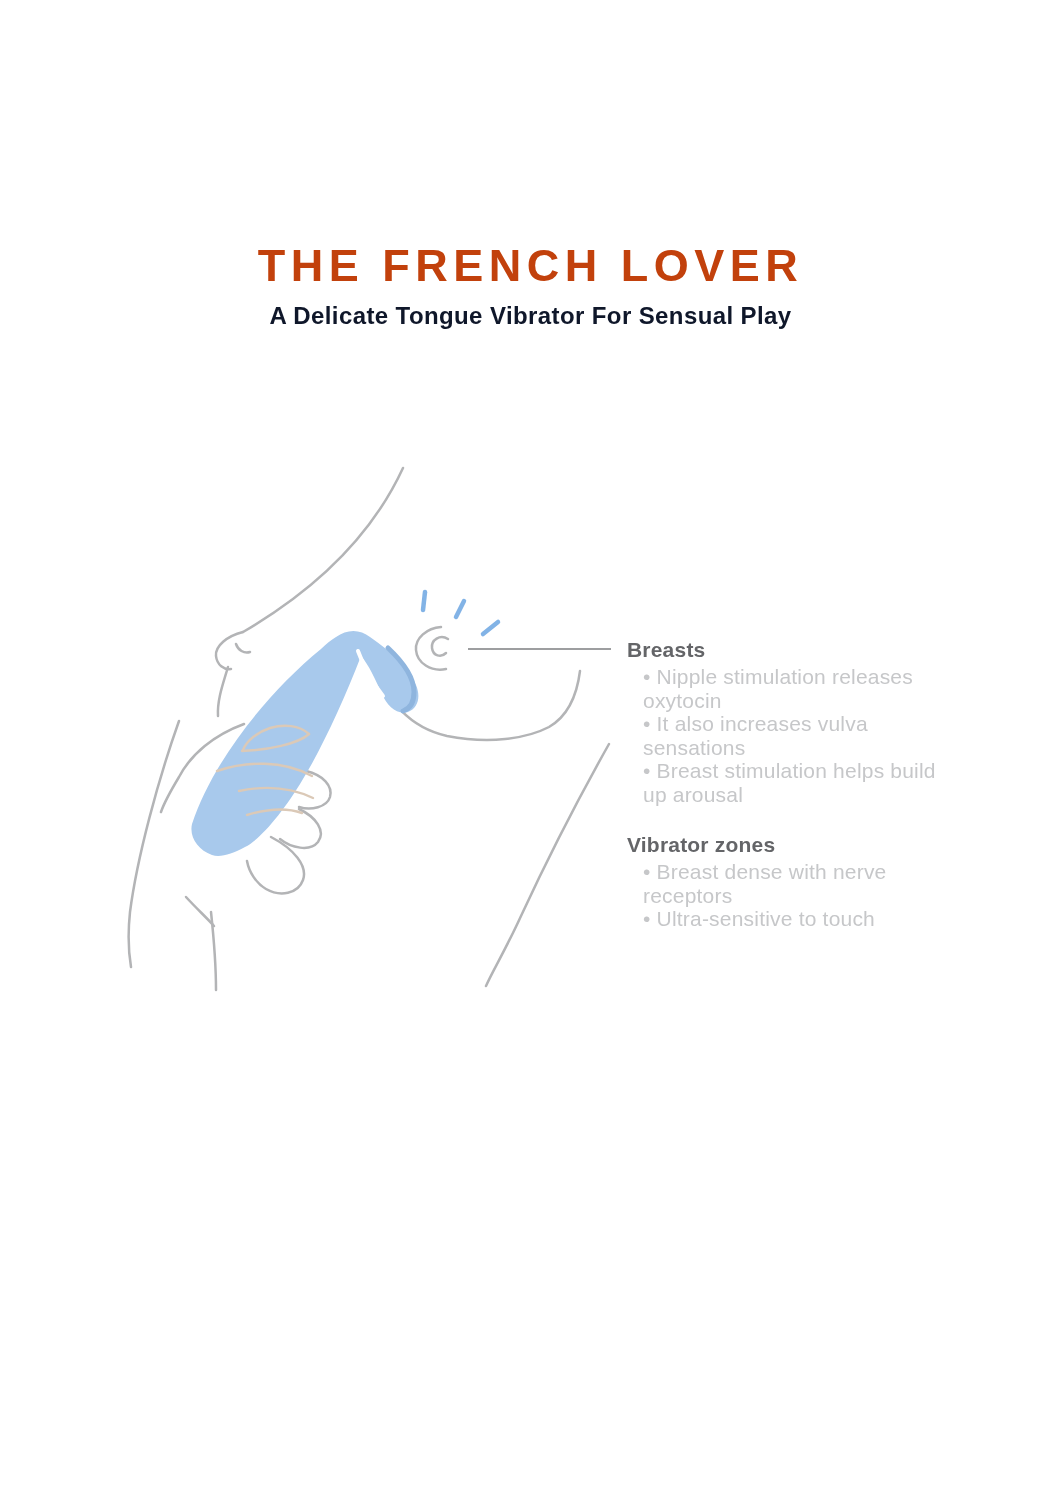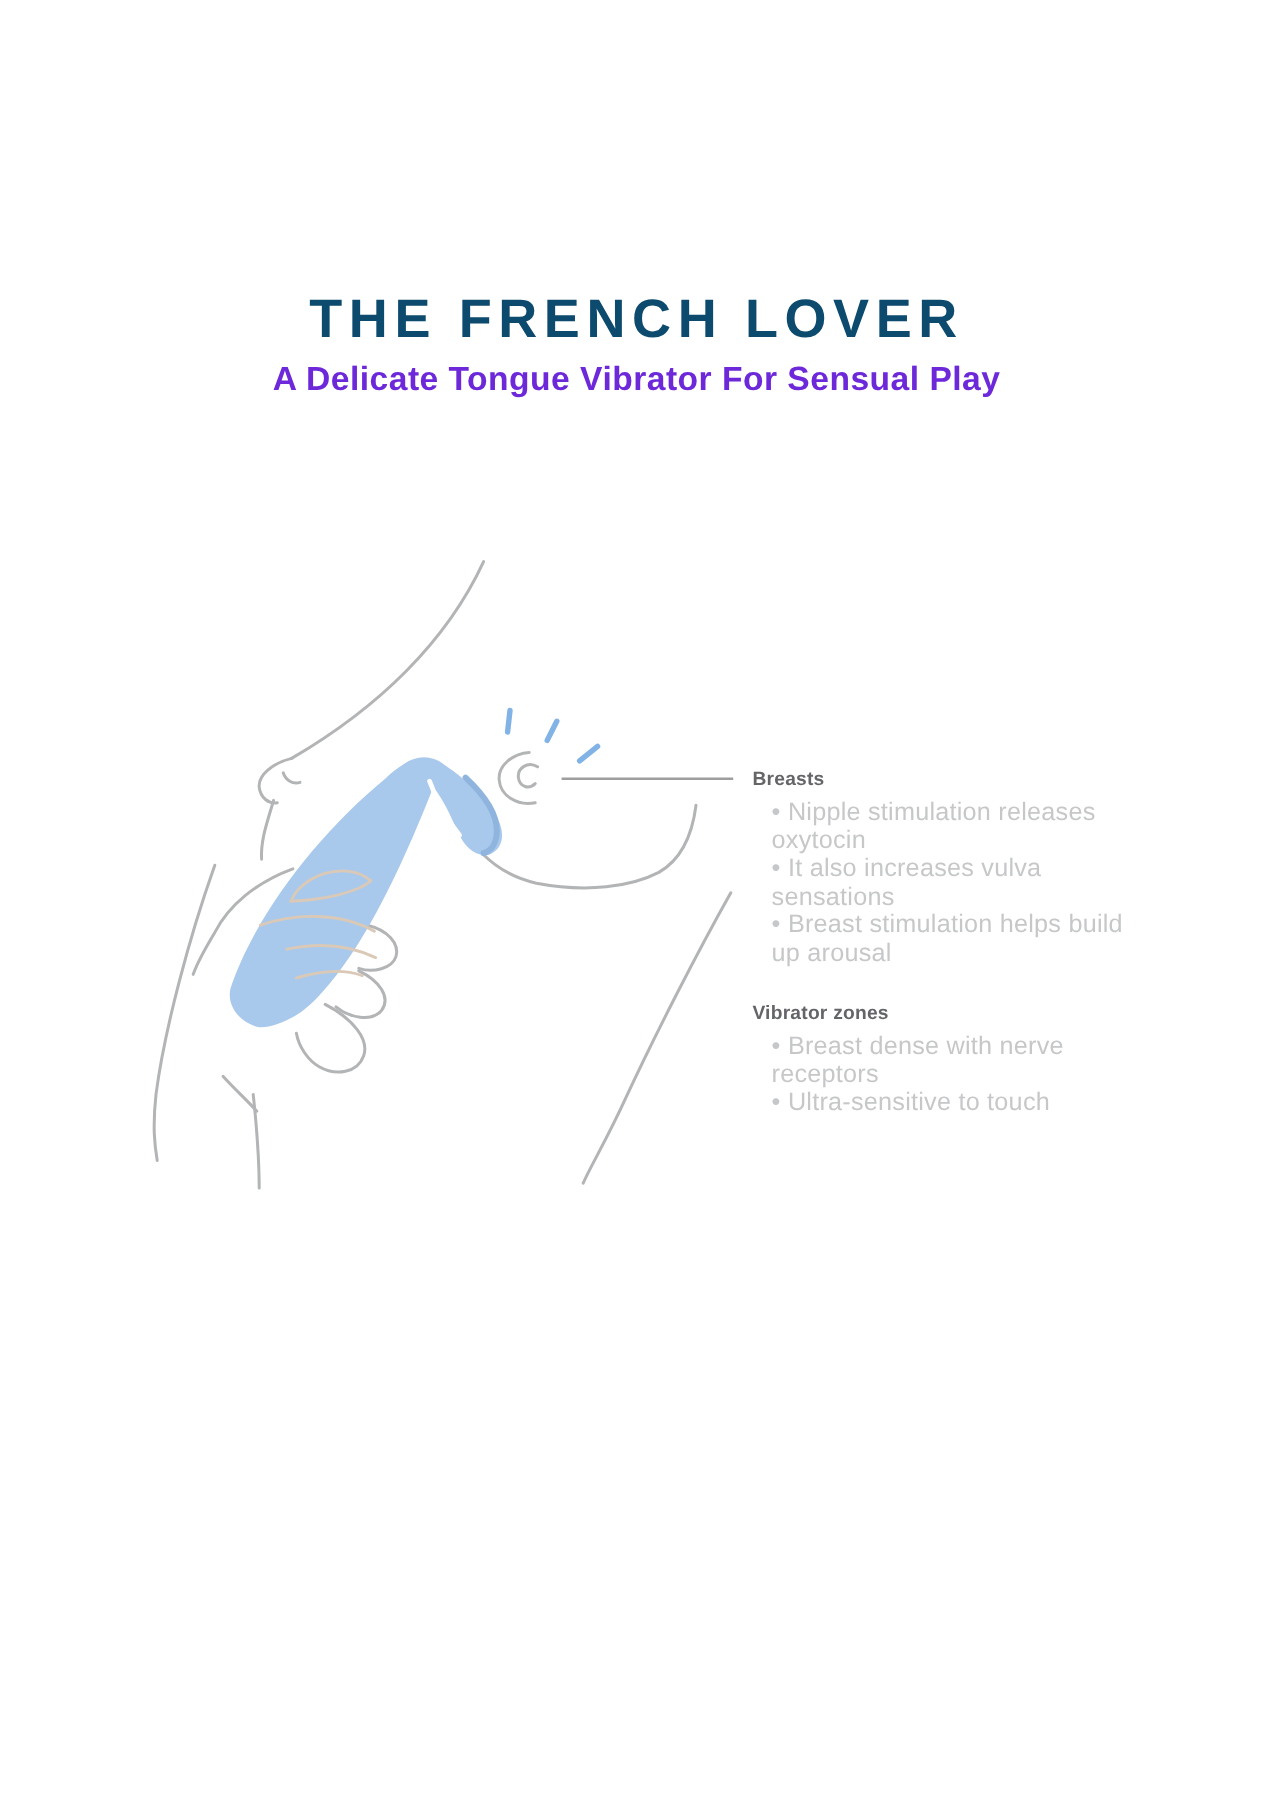--- a/index.html
+++ b/index.html
@@ -8,32 +8,32 @@
     width:1061px;height:1500px;
     background:#ffffff;
     overflow:hidden;
     font-family:"Liberation Sans", sans-serif;
   }
   .titlewrap{
     position:absolute;left:0;top:240px;width:1061px;text-align:center;
   }
   .title{
     font-size:45px;font-weight:bold;letter-spacing:5.5px;
-    color:#0c4a6e;line-height:52px;white-space:nowrap;
+    color:#c2410c;line-height:52px;white-space:nowrap;
   }
   .subtitle{
-    font-size:28px;font-weight:bold;letter-spacing:0.4px;
-    color:#6d28d9;line-height:34px;margin-top:7px;white-space:nowrap;
+    font-size:24px;font-weight:bold;letter-spacing:0.4px;
+    color:#0f172a;line-height:34px;margin-top:7px;white-space:nowrap;
   }
   svg.illu{position:absolute;left:0;top:0;}
   .anno{
     position:absolute;left:627px;width:350px;
   }
   .anno .head{
-    font-size:16px;line-height:26px;font-weight:bold;color:#646568;
+    font-size:21px;line-height:26px;font-weight:bold;color:#646568;
     letter-spacing:0.2px;
   }
   .anno .bullets{
     margin-top:2px;
     font-size:21px;line-height:23.6px;color:#c6c7c9;
     letter-spacing:0.2px;
   }
   .anno .bullet{white-space:pre-line;margin-left:16px;}
   .anno-breasts{top:637px;}
   .anno-erogenous{top:832px;}

